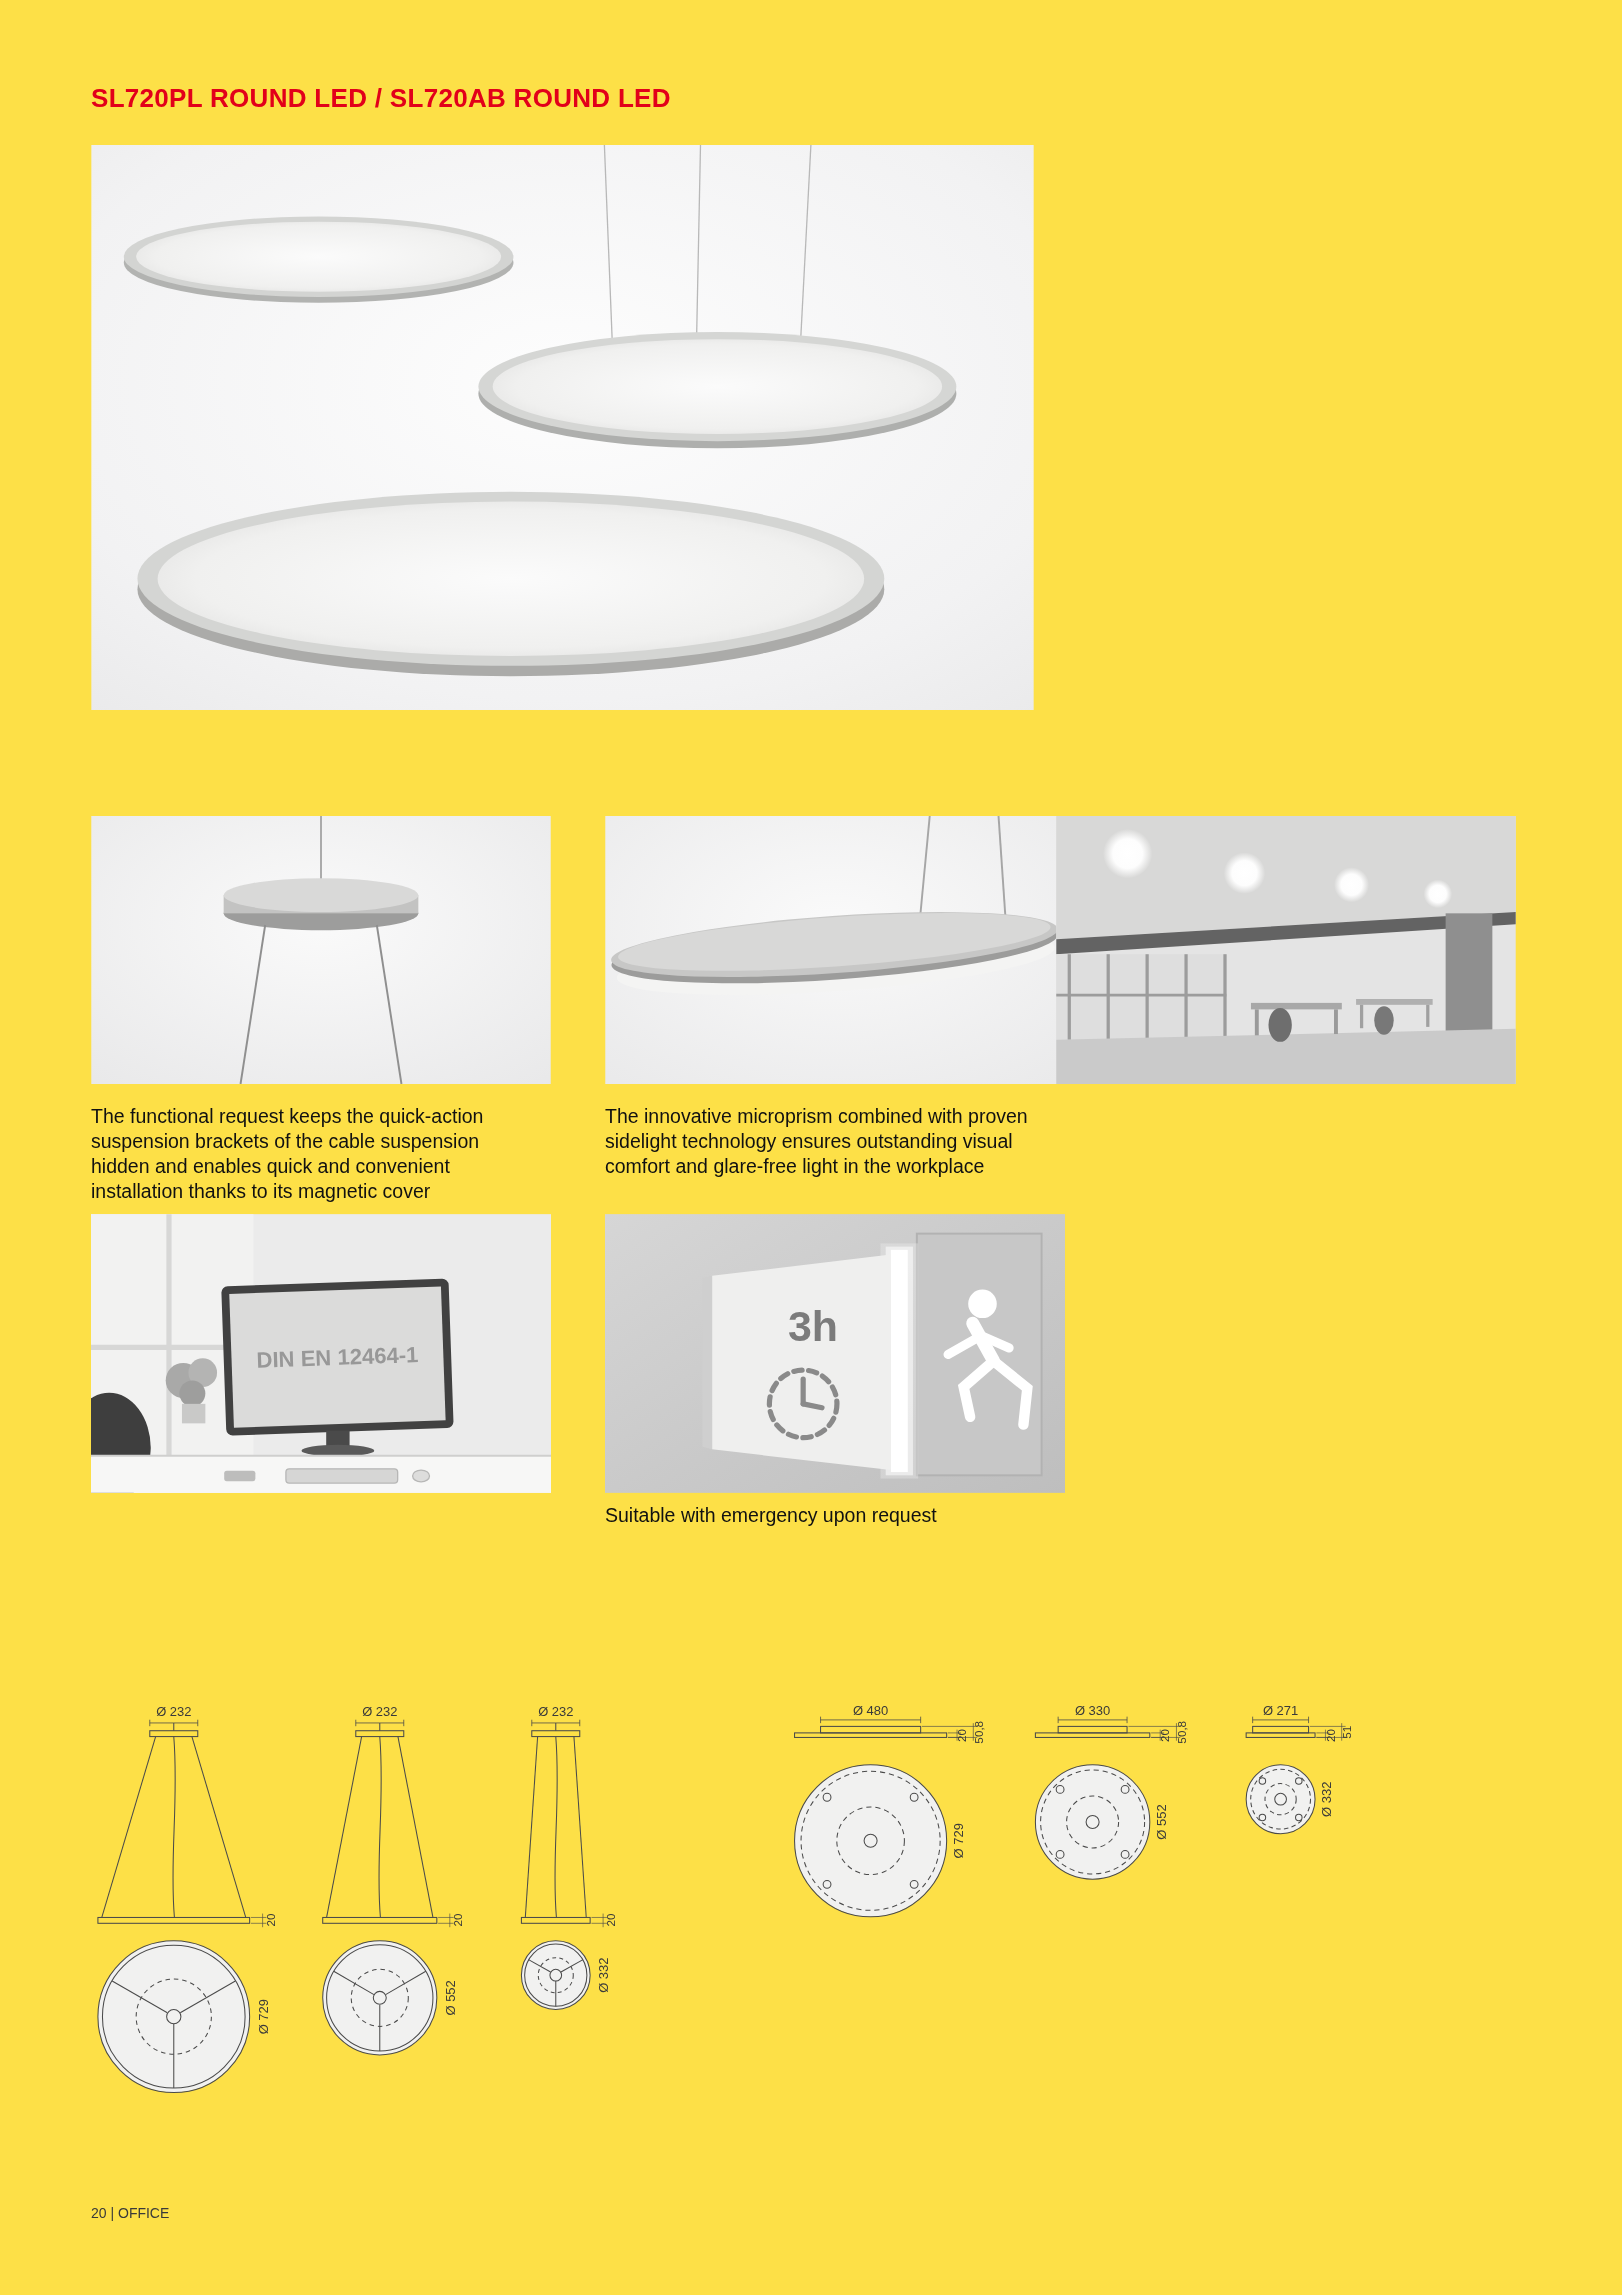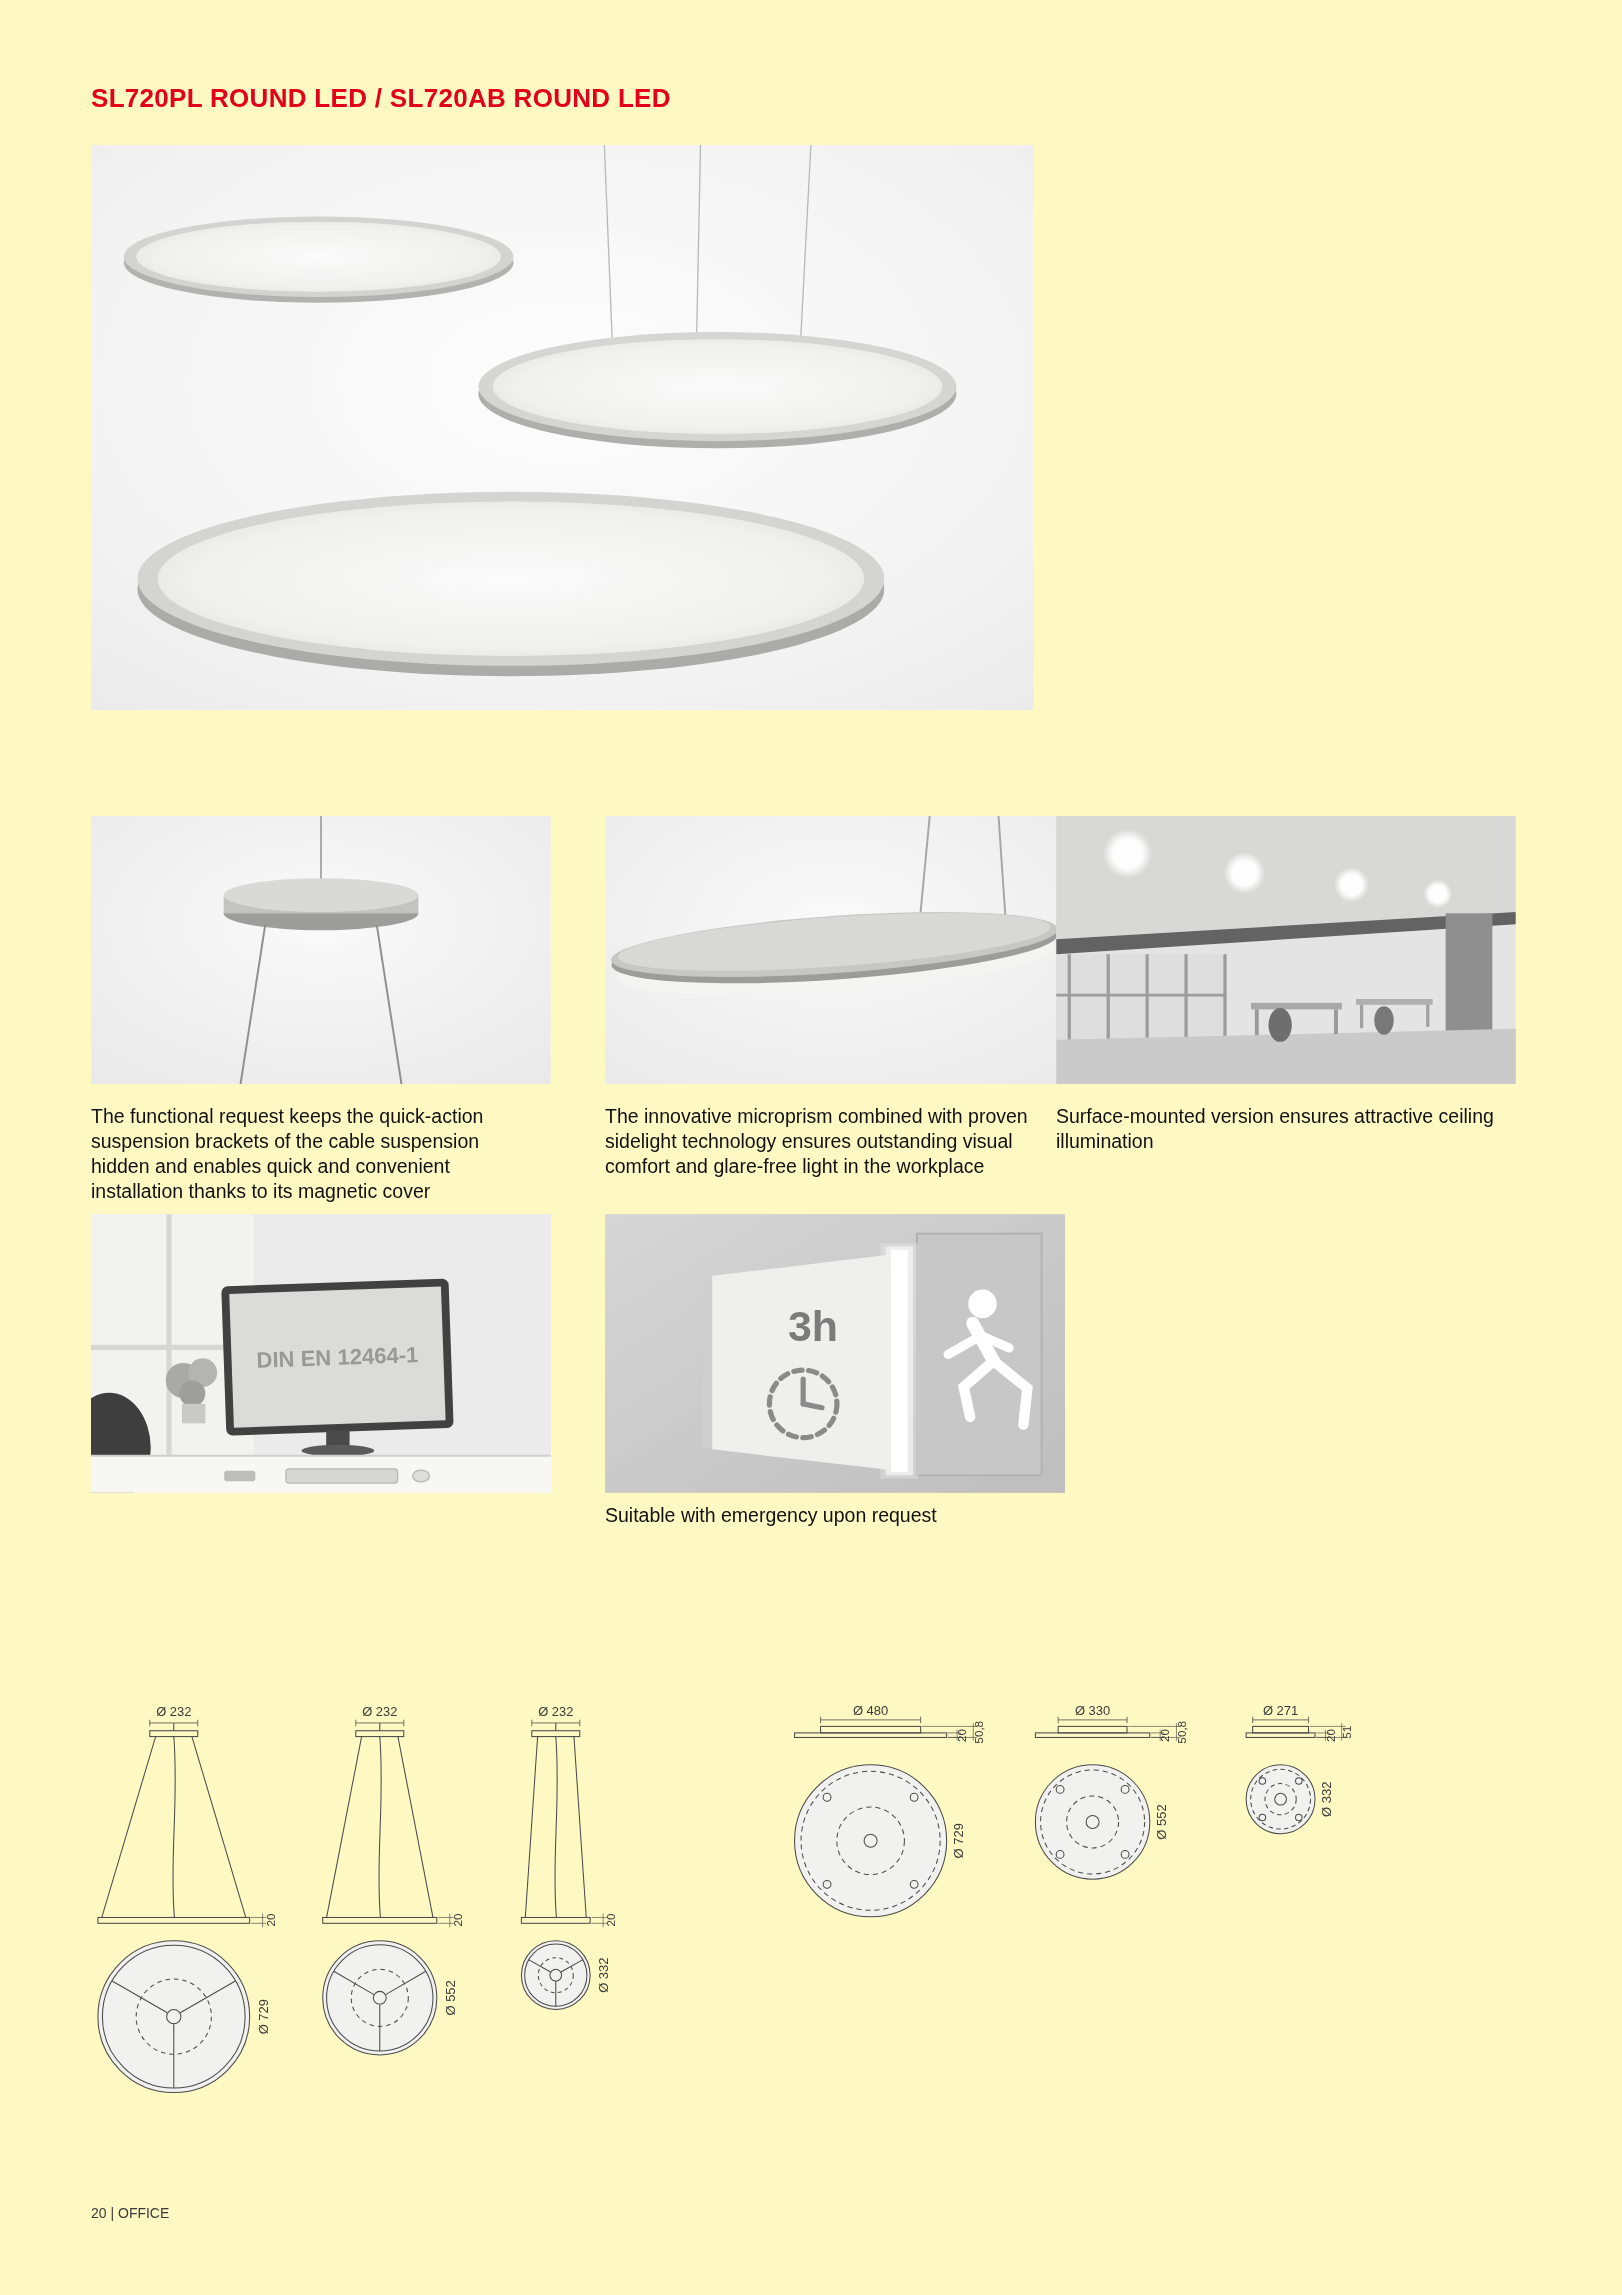--- a/index.html
+++ b/index.html
@@ -1,19 +1,19 @@
 <!DOCTYPE html>
 <html style="font-size:10.4px"><head>
 <meta charset="utf-8">
 <style>
   html,body { margin:0; padding:0; background:#ffffff; }
   .page {
     position:relative;
     width:1623px; height:2295px;
-    background:#fef9c3;
+    background:#fde047;
     font-family:"Liberation Sans", sans-serif;
     color:#1a1a1a;
     overflow:hidden;
   }
   .page-title {
     position:absolute; left:91px; top:83px;
     font-size:26px; font-weight:bold; color:#e2001a;
     letter-spacing:0.3px;
   }
   .hero {
@@ -158,21 +158,20 @@
       <rect x="462" y="282" width="118" height="9" fill="#b0b0b0"></rect>
       <rect x="468" y="291" width="5" height="36" fill="#a0a0a0"></rect>
       <rect x="570" y="291" width="5" height="34" fill="#a0a0a0"></rect>
       <ellipse cx="345" cy="322" rx="18" ry="26" fill="#6e6e6e"></ellipse>
       <ellipse cx="505" cy="315" rx="15" ry="22" fill="#787878"></ellipse>
     </svg>
   </div>
 
   <div class="caption cap-row1 col1">The functional request keeps the quick-action suspension brackets of the cable suspension hidden and enables quick and convenient installation thanks to its magnetic cover</div>
   <div class="caption cap-row1 col2">The innovative microprism combined with proven sidelight technology ensures outstanding visual comfort and glare-free light in the workplace</div>
-  <div class="caption cap-row1 col3">Surface-mounted version ensures attractive ceiling illumination</div>
 
   <div class="fig row2 col1">
     <svg viewBox="0 0 708 429">
       <rect width="708" height="429" fill="#ebebeb"></rect>
       <rect x="0" y="0" width="250" height="429" fill="#f2f2f1"></rect>
       <line x1="120" y1="0" x2="120" y2="372" stroke="#d7d7d6" stroke-width="8"></line>
       <line x1="0" y1="205" x2="250" y2="205" stroke="#d7d7d6" stroke-width="8"></line>
       <g>
         <circle cx="142" cy="256" r="27" fill="#a9a9a8"></circle>
         <circle cx="172" cy="244" r="22" fill="#b4b4b3"></circle>

